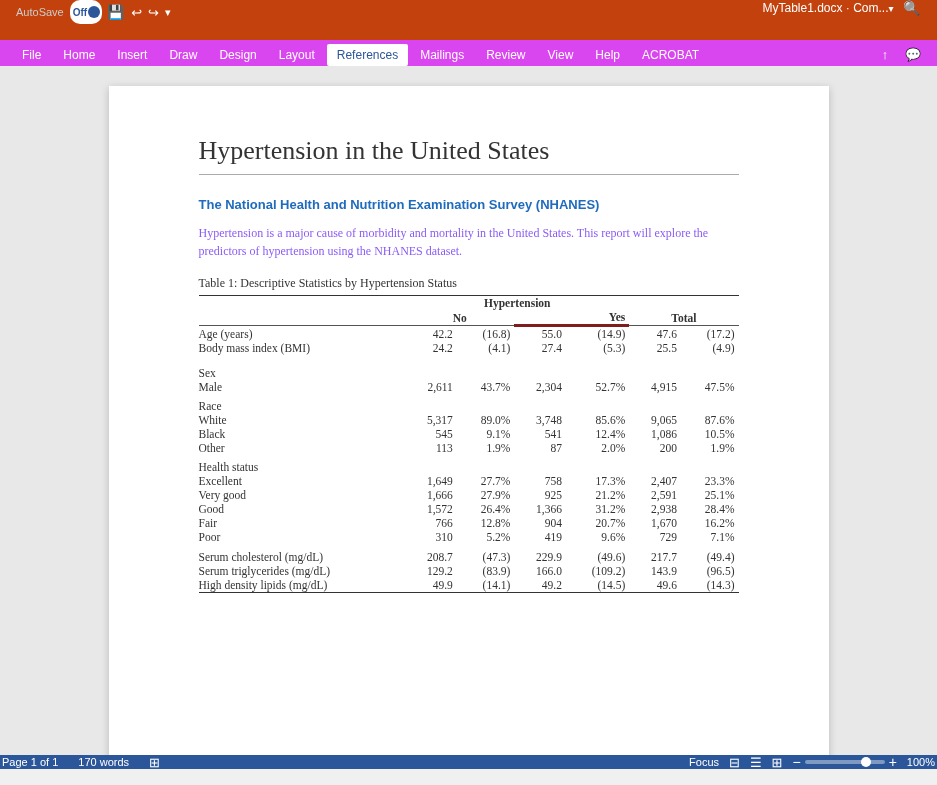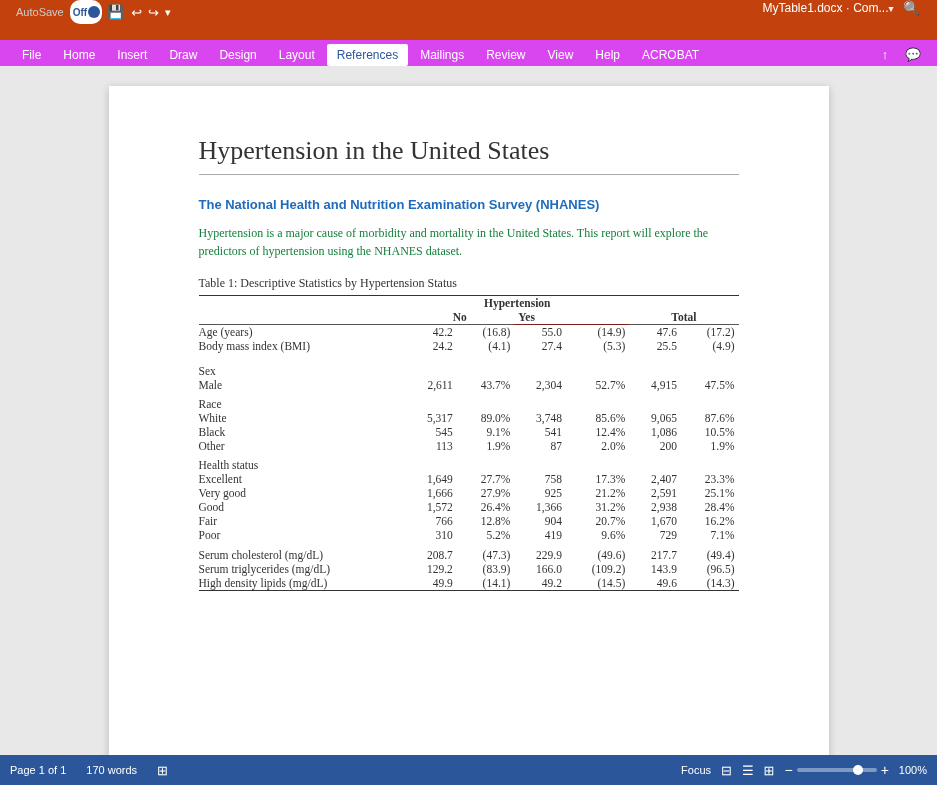--- a/index.html
+++ b/index.html
@@ -82,21 +82,21 @@
     
     .doc-title {
       font-size: 26px; font-weight: 400; color: #333; margin-bottom: 8px;
       font-family: 'Times New Roman', serif;
     }
     .title-divider { border: none; border-top: 1px solid #aaa; margin-bottom: 22px; }
     .section-heading {
       color: #1f6bbd; font-size: 13px; font-weight: 600; margin-bottom: 12px;
     }
     .doc-para {
-      font-size: 12px; color: #15803d; line-height: 1.5; margin-bottom: 16px;
+      font-size: 12px; color: #8b5cf6; line-height: 1.5; margin-bottom: 16px;
       font-family: 'Times New Roman', serif;
     }
     .table-caption {
       font-size: 12px; color: #333; margin-bottom: 4px;
       font-family: 'Times New Roman', serif;
     }
 
     
     .stats-table {
       width: 100%;
@@ -115,24 +115,24 @@
     .stats-table .indented { padding-left: 14px; }
     .top-border { border-top: 1.5px solid #333; }
     .bottom-border { border-bottom: 1.5px solid #333; margin-left: 15px; }
     .hypertension-header { text-align: center !important; }
     .sub-header { border-bottom: 1px solid #555; }
     .spacer-row td { height: 6px; }
 
     
     .status-bar {
       background: #2b579a;
-      height: 30px;
+      height: 14px;
       display: flex;
       align-items: center;
-      padding: 0 10px;
+      padding: 0 2px;
       color: white;
       font-size: 11px;
       justify-content: space-between;
     }
     .status-left { display: flex; gap: 20px; align-items: center; }
     .status-right { display: flex; gap: 10px; align-items: center; }
     .zoom-slider { display: flex; align-items: center; gap: 4px; }
     .zoom-track {
       width: 80px; height: 4px; background: rgba(255,255,255,0.4);
       border-radius: 2px; position: relative;
@@ -203,21 +203,21 @@
     <table class="stats-table">
       <thead>
         <tr class="top-border">
           <th></th>
           <th colspan="4" class="hypertension-header">Hypertension</th>
           <th colspan="2"></th>
         </tr>
         <tr class="sub-header">
           <th></th>
           <th colspan="2" style="text-align:center; border-bottom:1px solid #555;">No</th>
-          <th colspan="2" style="text-align:left; border-bottom:1px solid #7f1d1d;">Yes</th>
+          <th colspan="2" style="text-align:right; border-bottom:3px solid #7f1d1d;">Yes</th>
           <th colspan="2" style="text-align:center; border-bottom:1px solid #555;">Total</th>
         </tr>
       </thead>
       <tbody id="table-body">
       <tr>
             <td>Age (years)</td>
             <td>42.2</td>
             <td>(16.8)</td>
             <td>55.0</td>
             <td>(14.9)</td>

